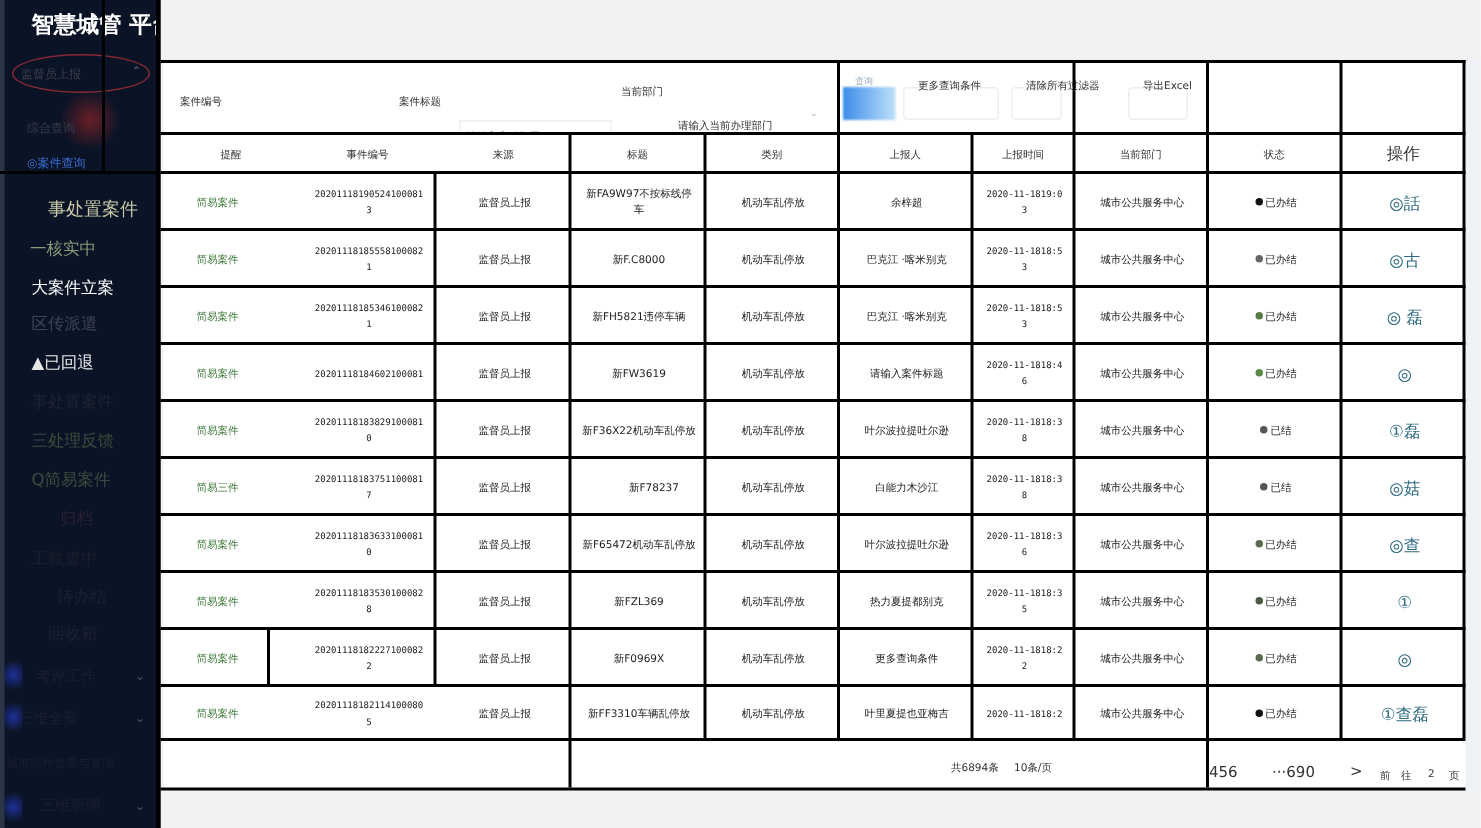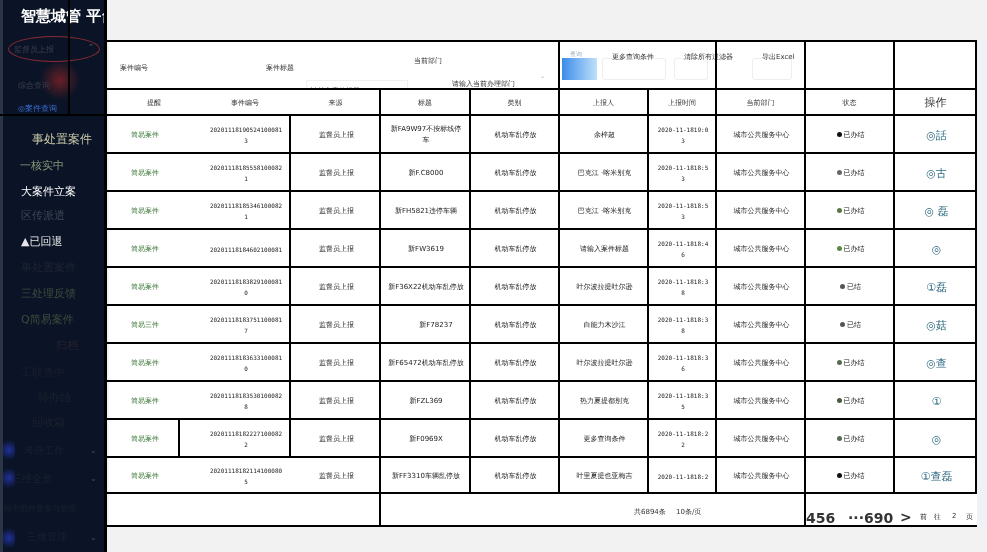--- a/index.html
+++ b/index.html
@@ -47,21 +47,21 @@
   
   .table-area { position: absolute; left: 109px; top: 90px; width: 868px; height: 436px; background: #fff; }
   .th { position: absolute; font-size: 7px; color: #333; text-align: center; }
   .td { position: absolute; font-size: 7px; color: #222; text-align: center; line-height: 11px; }
   .td-mono { font-family: "DejaVu Sans Mono", monospace; font-size: 6px; }
   .td-type { color: #3f7a3a; }
   .status-dot { display: inline-block; width: 5px; height: 5px; border-radius: 50%; margin-right: 2px; vertical-align: middle; }
   .op { color: #2f6b82; font-size: 11px; }
 
   .pager-text { position: absolute; font-size: 7px; color: #333; }
-  .pager-num { position: absolute; font-size: 14px; color: #333; font-weight: bold; }
+  .pager-num { position: absolute; font-size: 10px; color: #333; }
   .rightstrip { position: absolute; left: 977px; top: 40px; width: 10px; height: 487px; background: #eef1f5; }
 </style>
 </head>
 <body>
 
 <div id="root">
 
   <div class="sidebar">
     <div class="sb-leftbar"></div>
     <div class="sb-logo">智慧城管 平台</div>
@@ -75,21 +75,21 @@
     <div class="sb-hline"></div>
 
     <div class="sb-item" style="left:32px;top:131px;font-size:12px;color:#c9c9a8">事处置案件</div>
     <div class="sb-item" style="left:20px;top:158px;color:#8c9a7a">一核实中</div>
     <div class="sb-item" style="left:21px;top:184px;color:#ffffff">大案件立案</div>
     <div class="sb-item" style="left:21px;top:208px;color:#3e4555">区传派遣</div>
     <div class="sb-item" style="left:21px;top:234px;color:#e6e6e6">▲已回退</div>
     <div class="sb-item" style="left:21px;top:260px;color:#1e2431">事处置案件</div>
     <div class="sb-item" style="left:21px;top:286px;color:#3e4a3c">三处理反馈</div>
     <div class="sb-item" style="left:21px;top:312px;color:#3e4a3c">Q简易案件</div>
-    <div class="sb-item" style="left:56px;top:338px;color:#2a2030">归档</div>
+    <div class="sb-item" style="left:40px;top:338px;color:#2a2030">归档</div>
     <div class="sb-item" style="left:21px;top:365px;color:#1a1f2b">工联查中</div>
     <div class="sb-item" style="left:38px;top:390px;color:#1c2230">待办结</div>
     <div class="sb-item" style="left:32px;top:415px;color:#1c2230">回收箱</div>
 
     <div class="sb-blue" style="top:438px"></div>
     <div class="sb-item" style="left:24px;top:444px;font-size:10px;color:#1a2030">考评工作</div>
     <div class="sb-chev" style="top:446px">⌄</div>
 
     <div class="sb-blue" style="top:466px"></div>
     <div class="sb-item" style="left:12px;top:472px;font-size:10px;color:#1a2030">三维全景</div>

